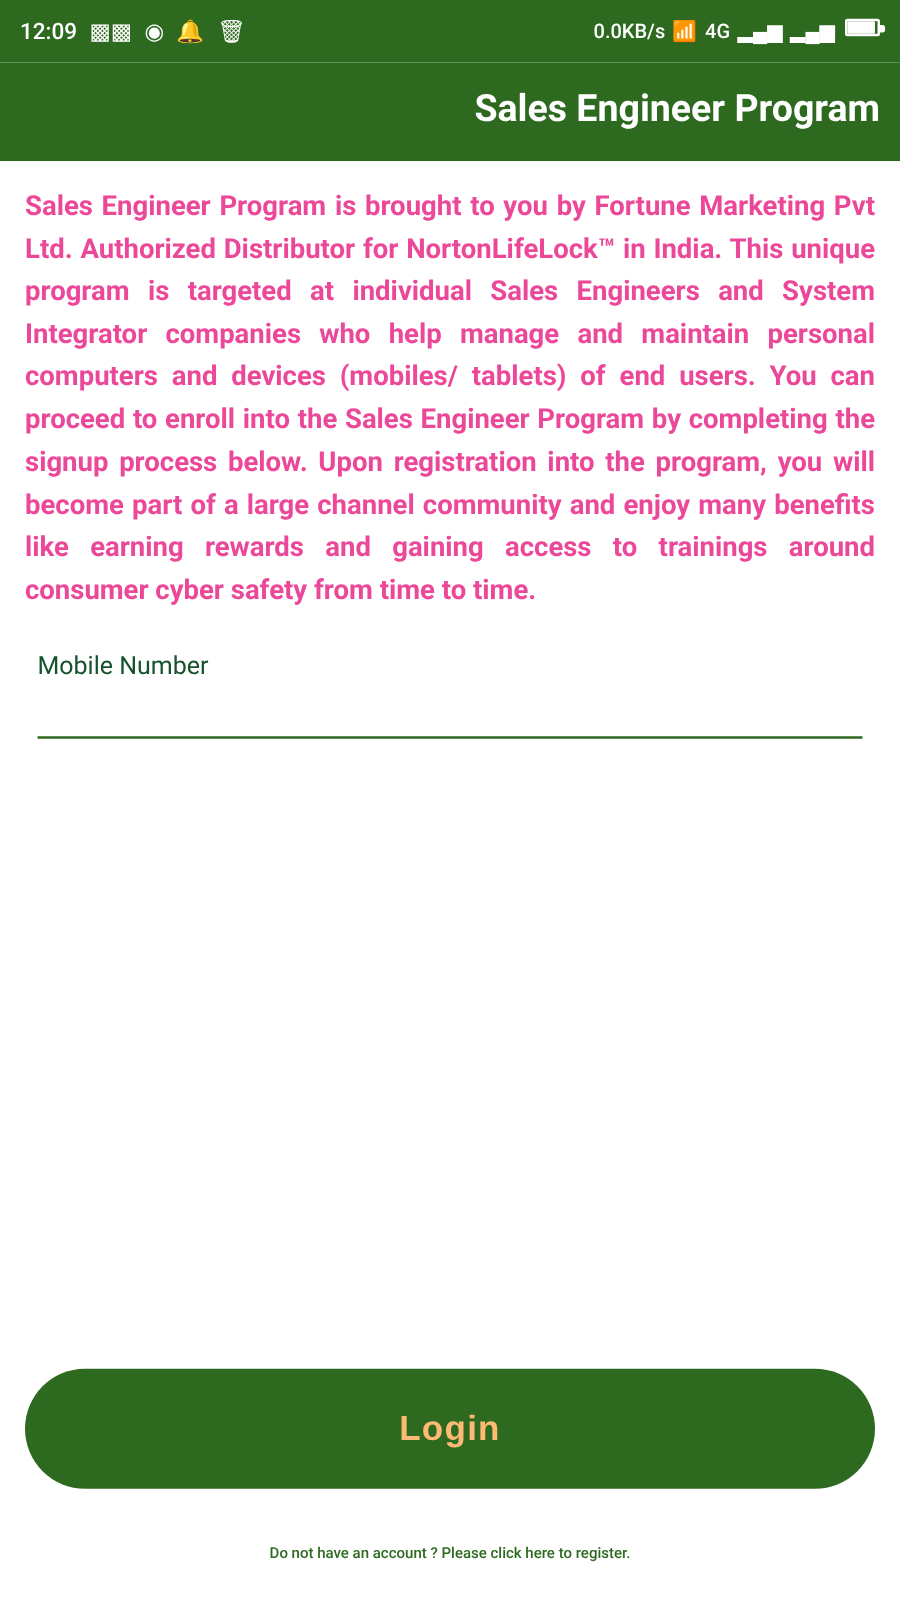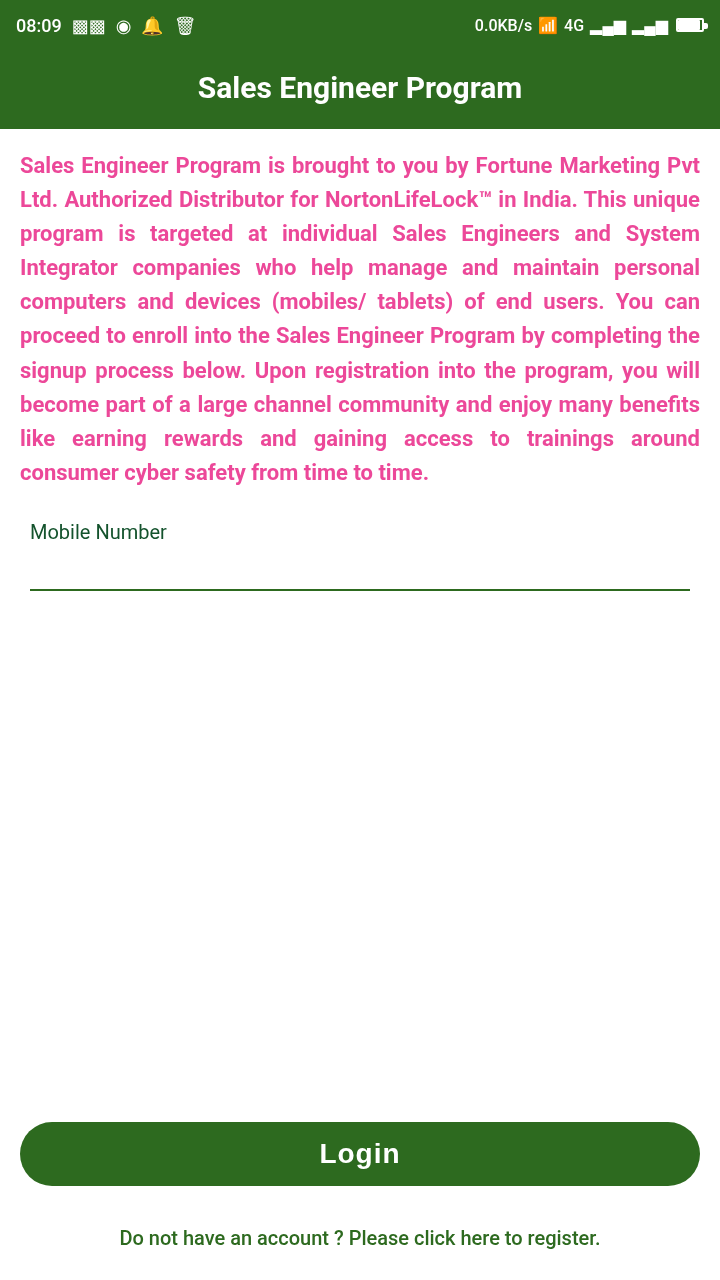--- a/index.html
+++ b/index.html
@@ -32,30 +32,30 @@
     }
 
     .status-bar-left {
       display: flex;
       align-items: center;
       gap: 10px;
     }
 
     .status-bar-right {
       display: flex;
-      align-items: center;
+      align-items: flex-start;
       gap: 6px;
       font-size: 16px;
     }
 
     
     .header {
       background: #2d6a1f;
       color: white;
-      text-align: center;
+      text-align: right;
       padding: 20px 16px 24px;
       font-size: 30px;
       font-weight: bold;
     }
 
     
     .main-content {
       flex: 1;
       padding: 20px 20px 0;
       background: #ffffff;
@@ -97,38 +97,38 @@
     }
 
     
     .login-button-container {
       padding: 40px 20px 20px;
     }
 
     .login-button {
       width: 100%;
       background: #2d6a1f;
-      color: #ffffff;
+      color: #fdba74;
       border: none;
       border-radius: 50px;
-      padding: 16px 0;
+      padding: 32px 0;
       font-size: 28px;
       font-weight: bold;
       cursor: pointer;
       letter-spacing: 1px;
     }
 
     
     .register-link-container {
       padding: 20px 20px 30px;
       text-align: center;
     }
 
     .register-link {
-      font-size: 20px;
+      font-size: 12px;
       color: #2d6a1f;
       text-decoration: none;
       font-weight: 500;
     }
     .battery-icon {
       display: inline-block;
       width: 28px;
       height: 14px;
       border: 2px solid white;
       border-radius: 2px;
@@ -150,21 +150,21 @@
       width: 90%;
       background: white;
       border-radius: 1px;
     }
   </style>
 </head>
 <body>
 
 <div class="status-bar">
   <div class="status-bar-left">
-    <span>08:09</span>
+    <span>12:09</span>
     <span>▩▩</span>
     <span>◉</span>
     <span>🔔</span>
     <span>🗑</span>
   </div>
   <div class="status-bar-right">
     <span>0.0KB/s</span>
     <span>📶</span>
     <span>4G</span>
     <span>▂▄▆</span>

